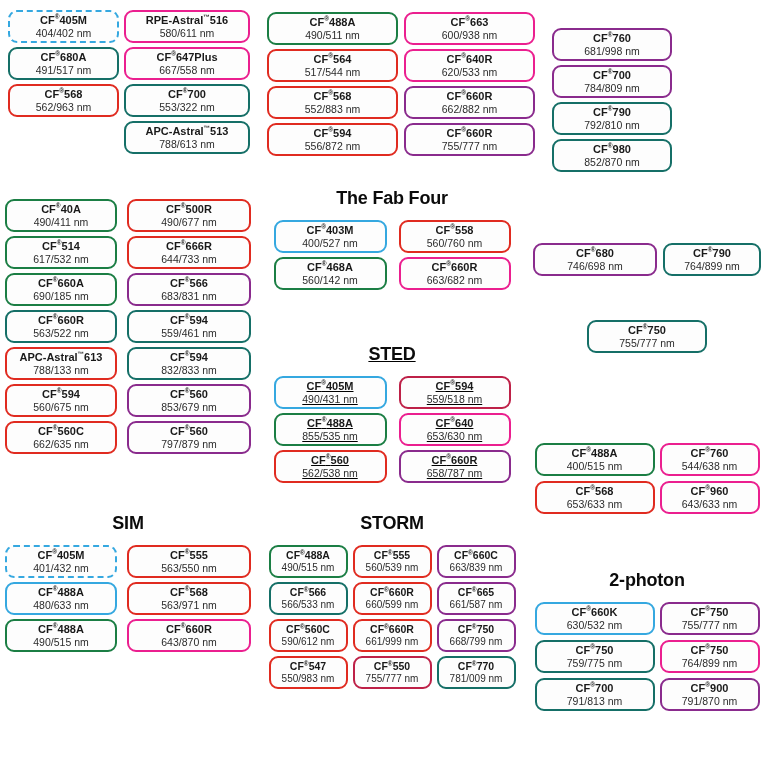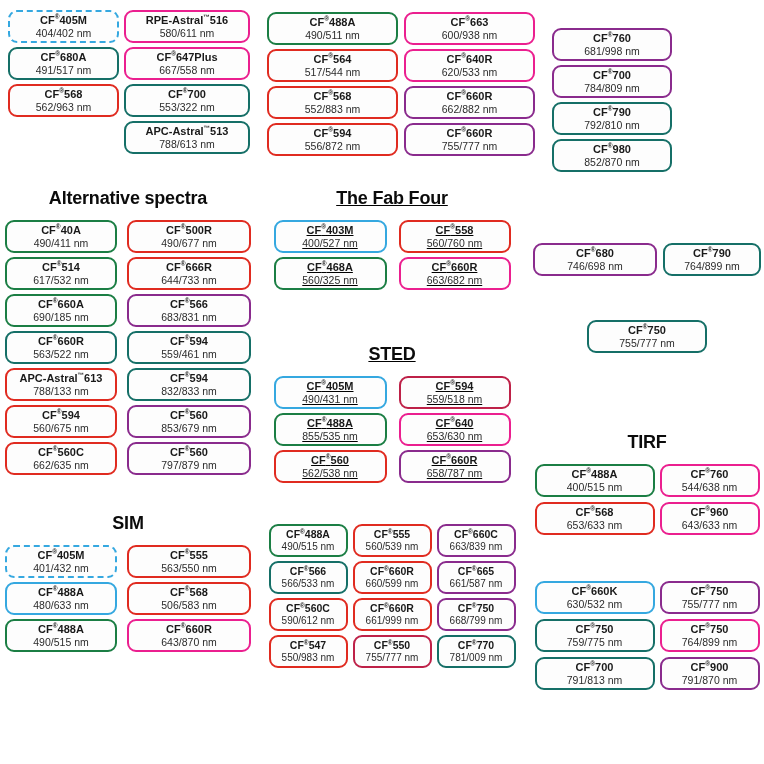--- a/index.html
+++ b/index.html
@@ -145,21 +145,20 @@
         <div class="sub">792/810 nm</div>
       </div>
       <div class="pill" style="border-color: rgb(21, 111, 103);">
         <div class="name">CF<sup>®</sup>980</div>
         <div class="sub">852/870 nm</div>
       </div>
     </div>
 </div>
 
 <div class="section" style="left:0px; top:188px; width:256px;">
-  <div class="sec-title">Alternative spectra</div>
   <div class="pills gAlt">
       <div class="pill" style="border-color: rgb(27, 126, 68);">
         <div class="name">CF<sup>®</sup>40A</div>
         <div class="sub">490/411 nm</div>
       </div>
       <div class="pill" style="border-color: rgb(224, 43, 32);">
         <div class="name">CF<sup>®</sup>500R</div>
         <div class="sub">490/677 nm</div>
       </div>
       <div class="pill" style="border-color: rgb(27, 126, 68);">
@@ -206,34 +205,34 @@
         <div class="name">CF<sup>®</sup>560C</div>
         <div class="sub">662/635 nm</div>
       </div>
       <div class="pill" style="border-color: rgb(138, 43, 141);">
         <div class="name">CF<sup>®</sup>560</div>
         <div class="sub">797/879 nm</div>
       </div>
     </div>
 </div>
 
-<div class="section" style="left:268px; top:188px; width:248px;text-decoration:underline;">
+<div class="section" style="left:268px; top:188px; width:248px;">
   <div class="sec-title">The Fab Four</div>
   <div class="pills gFab">
       <div class="pill" style="border-color: rgb(53, 168, 224);">
         <div class="name">CF<sup>®</sup>403M</div>
         <div class="sub">400/527 nm</div>
       </div>
       <div class="pill" style="border-color: rgb(224, 43, 32);">
         <div class="name">CF<sup>®</sup>558</div>
         <div class="sub">560/760 nm</div>
       </div>
       <div class="pill" style="border-color: rgb(27, 126, 68);">
         <div class="name">CF<sup>®</sup>468A</div>
-        <div class="sub">560/325 nm</div>
+        <div class="sub">560/142 nm</div>
       </div>
       <div class="pill" style="border-color: rgb(235, 31, 143);">
         <div class="name">CF<sup>®</sup>660R</div>
         <div class="sub">663/682 nm</div>
       </div>
     </div>
 </div>
 
 <div class="section" style="left:268px; top:344px; width:248px;text-decoration:underline;">
   <div class="sec-title">STED</div>
@@ -275,34 +274,35 @@
       <div class="pill" style="border-color: rgb(224, 43, 32);">
         <div class="name">CF<sup>®</sup>555</div>
         <div class="sub">563/550 nm</div>
       </div>
       <div class="pill" style="border-color: rgb(53, 168, 224);">
         <div class="name">CF<sup>®</sup>488A</div>
         <div class="sub">480/633 nm</div>
       </div>
       <div class="pill" style="border-color: rgb(224, 43, 32);">
         <div class="name">CF<sup>®</sup>568</div>
-        <div class="sub">506/583 nm</div>
+        <div class="sub">563/971 nm</div>
       </div>
       <div class="pill" style="border-color: rgb(27, 126, 68);">
         <div class="name">CF<sup>®</sup>488A</div>
         <div class="sub">490/515 nm</div>
       </div>
       <div class="pill" style="border-color: rgb(235, 31, 143);">
         <div class="name">CF<sup>®</sup>660R</div>
         <div class="sub">643/870 nm</div>
       </div>
     </div>
 </div>
 
 <div class="section" style="left:268px; top:513px; width:248px;">
+  <div class="sec-title">STORM</div>
   <div class="pills gStorm">
       <div class="pill" style="border-color: rgb(27, 126, 68);">
         <div class="name">CF<sup>®</sup>488A</div>
         <div class="sub">490/515 nm</div>
       </div>
       <div class="pill" style="border-color: rgb(224, 43, 32);">
         <div class="name">CF<sup>®</sup>555</div>
         <div class="sub">560/539 nm</div>
       </div>
       <div class="pill" style="border-color: rgb(138, 43, 141);">
@@ -364,21 +364,20 @@
 <div class="section" style="left:533px; top:306px; width:228px;">
   <div class="pills gOne" style="margin-top:14px;">
       <div class="pill" style="border-color: rgb(21, 111, 103);">
         <div class="name">CF<sup>®</sup>750</div>
         <div class="sub">755/777 nm</div>
       </div>
     </div>
 </div>
 
 <div class="section" style="left:533px; top:432px; width:228px;">
-  <div class="sec-title">TIRF</div>
   <div class="pills gRight">
       <div class="pill" style="border-color: rgb(27, 126, 68);">
         <div class="name">CF<sup>®</sup>488A</div>
         <div class="sub">400/515 nm</div>
       </div>
       <div class="pill" style="border-color: rgb(235, 31, 143);">
         <div class="name">CF<sup>®</sup>760</div>
         <div class="sub">544/638 nm</div>
       </div>
       <div class="pill" style="border-color: rgb(224, 43, 32);">
@@ -386,20 +385,21 @@
         <div class="sub">653/633 nm</div>
       </div>
       <div class="pill" style="border-color: rgb(235, 31, 143);">
         <div class="name">CF<sup>®</sup>960</div>
         <div class="sub">643/633 nm</div>
       </div>
     </div>
 </div>
 
 <div class="section" style="left:533px; top:570px; width:228px;">
+  <div class="sec-title">2-photon</div>
   <div class="pills gRight">
       <div class="pill" style="border-color: rgb(53, 168, 224);">
         <div class="name">CF<sup>®</sup>660K</div>
         <div class="sub">630/532 nm</div>
       </div>
       <div class="pill" style="border-color: rgb(138, 43, 141);">
         <div class="name">CF<sup>®</sup>750</div>
         <div class="sub">755/777 nm</div>
       </div>
       <div class="pill" style="border-color: rgb(21, 111, 103);">

